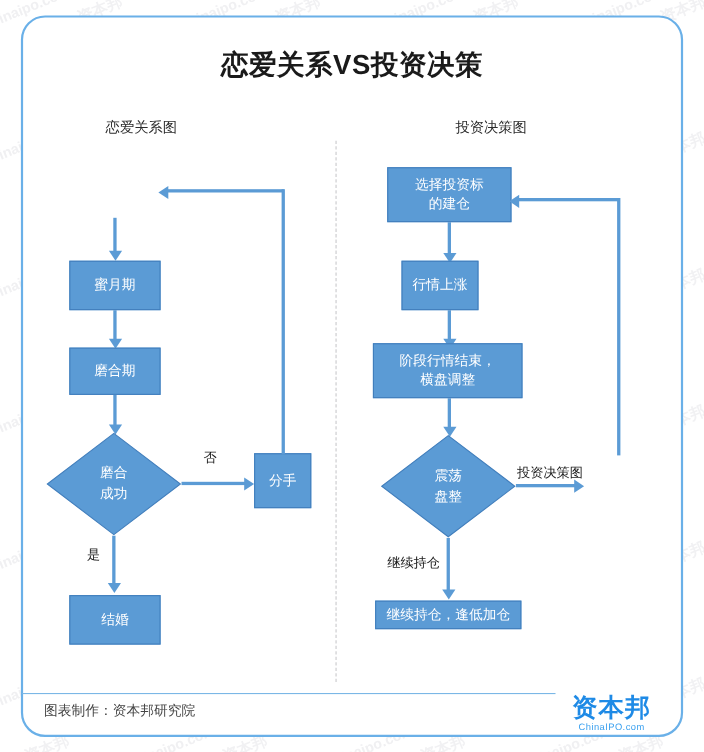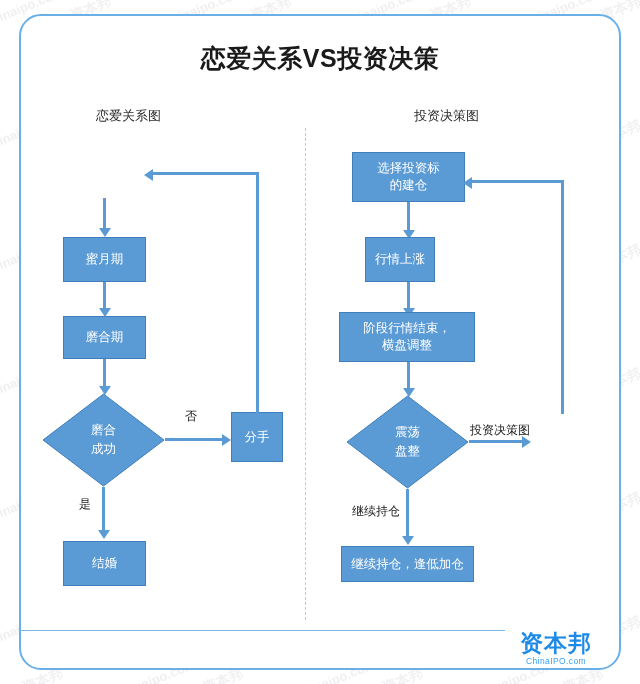--- a/index.html
+++ b/index.html
@@ -346,21 +346,22 @@
 
 
   <div class="conn v" style="left:561px; top:180px; height:234px;"></div>
   <div class="conn h" style="left:471px; top:180px; width:92px;"></div>
   <div class="arrow-l" style="left:463px; top:177px;"></div>
 
   <div class="conn v" style="left:406px; top:489px; height:51px;"></div>
   <div class="arrow-d" style="left:401.5px; top:536px;"></div>
   <div class="edge-label" style="left:352px; top:503px;">继续持仓</div>
 
-  <div class="node" style="left:341px; top:546px; width:133px; height:36px;">继续持仓，逢低加仓</div>
+  <div class="node" style="left:341px; top:546px; width:133px; height:26px;">继续持仓，逢低加仓</div>
 
   <div class="footer-rule-left"></div>
+  <div class="footer-text">图表制作：资本邦研究院</div>
   <div class="logo">
     <div class="cn">资本邦</div>
     <div class="en">ChinaIPO.com</div>
   </div>
 
 </div>
 
 </body></html>

